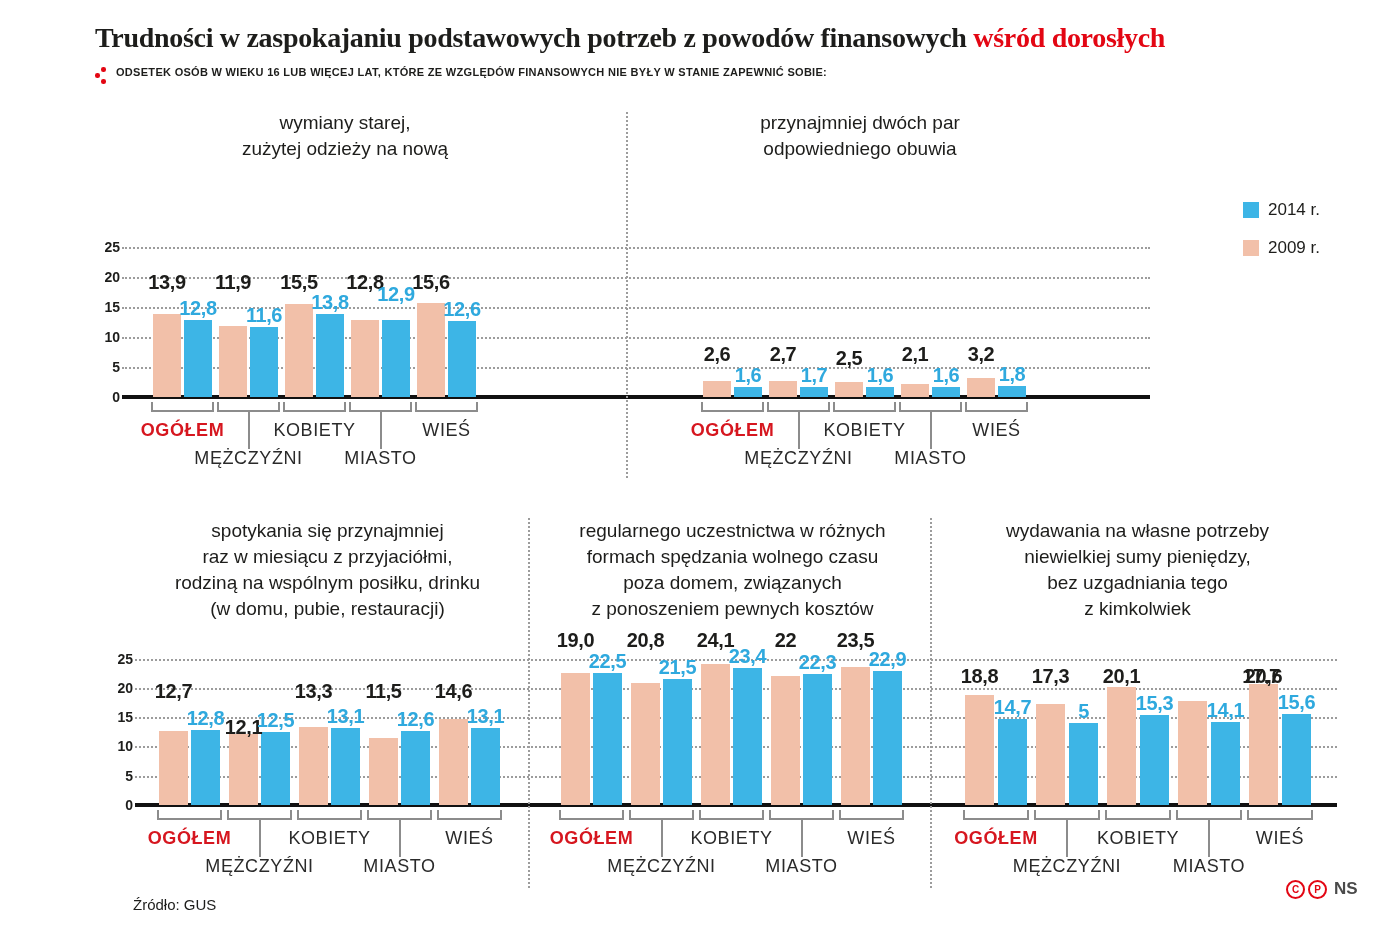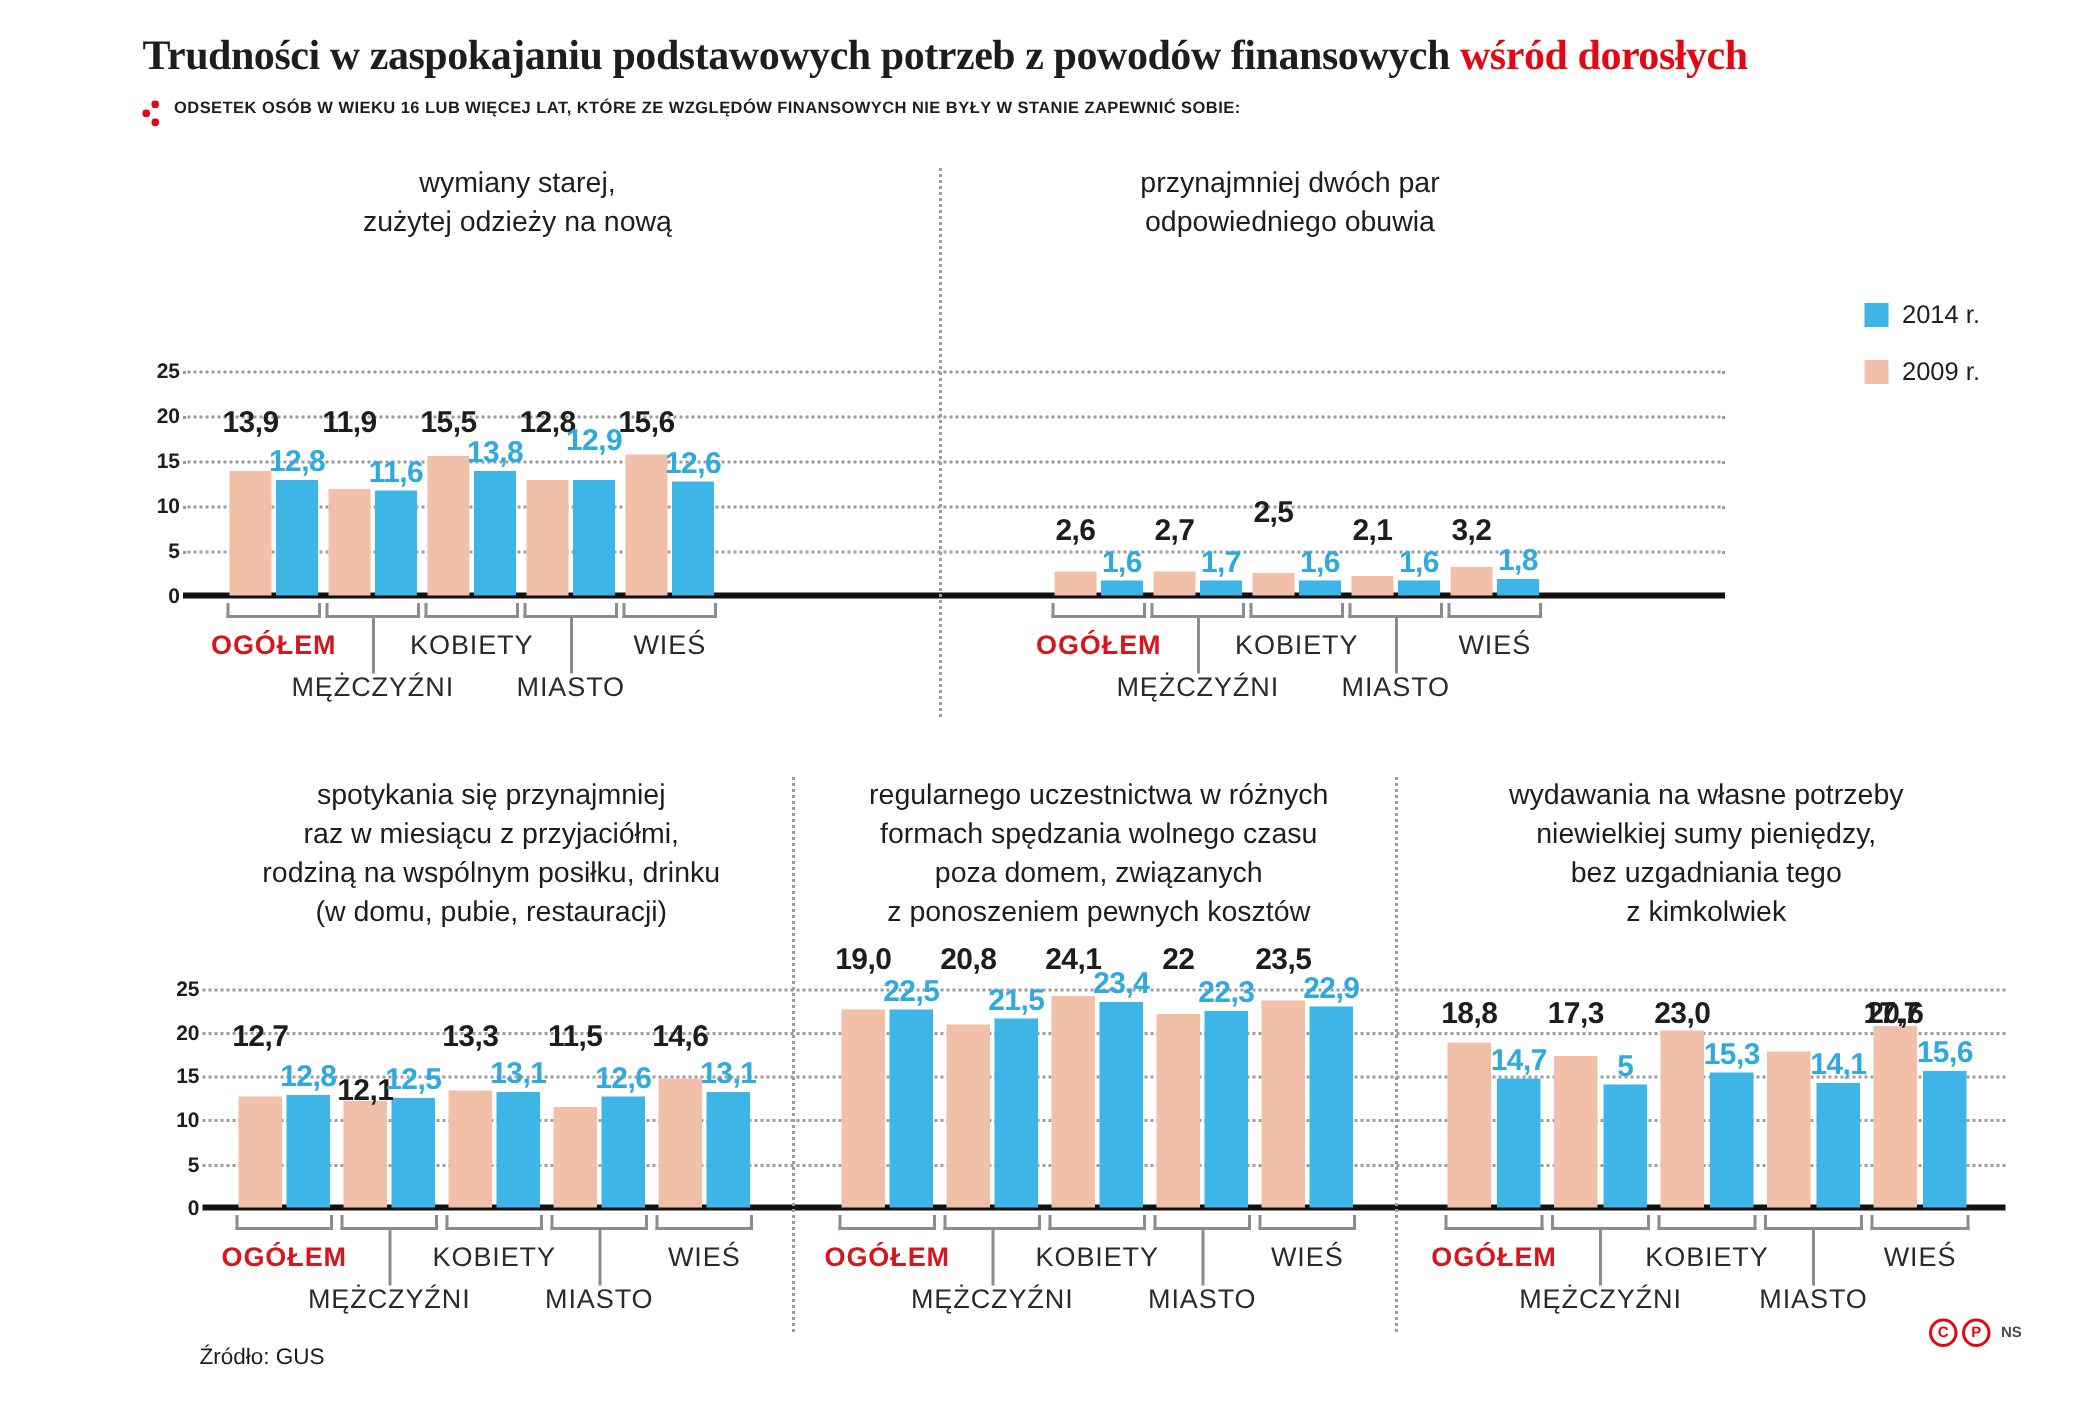--- a/index.html
+++ b/index.html
@@ -47,21 +47,21 @@
   .connector { position:absolute; width:2px; background:#8c8c8c; }
   .cat { position:absolute; transform:translateX(-50%); white-space:nowrap; font-size:18px;
          letter-spacing:0.6px; color:#2a2a2a; }
   .cat.red { color:#d6161f; font-weight:800; }
 
   
   .source { position:absolute; left:133px; top:896px; font-size:15px; }
   .footer { position:absolute; left:1286px; top:879px; display:flex; align-items:center; gap:3px; }
   .cmark { width:15px; height:15px; border:2.2px solid #e30613; border-radius:50%; color:#e30613;
            font-weight:800; font-size:10px; display:inline-flex; align-items:center; justify-content:center; }
-  .agency { font-size:10px; font-weight:700; color:#4a4a4a; margin-left:4px; }
+  .agency { font-size:17px; font-weight:700; color:#4a4a4a; margin-left:4px; }
 </style>
 </head>
 <body>
 
 <div class="page">
 
   <div class="title">
     <span class="t-black">Trudności w zaspokajaniu podstawowych potrzeb z powodów finansowych</span>
     <span class="t-red">wśród dorosłych</span>
   </div>
@@ -165,21 +165,21 @@
       <div class="cat red" style="left: 732.5px; top: 420px;">OGÓŁEM</div>
       <div class="bar" style="left: 769px; top: 380.8px; width: 28px; height: 16.2px; background: rgb(242, 192, 169);"></div>
       <div class="bar" style="left: 800px; top: 386.8px; width: 28px; height: 10.2px; background: rgb(61, 181, 230);"></div>
       <div class="vlabel black" style="left: 741px; top: 344px;">2,7</div>
       <div class="vlabel blue" style="left: 772px; top: 364.8px;">1,7</div>
       <div class="bracket" style="left: 767px; top: 402px; width: 63px;"></div>
       <div class="connector" style="left: 797.5px; top: 412px; height: 37px;"></div>
       <div class="cat" style="left: 798.5px; top: 448px;">MĘŻCZYŹNI</div>
       <div class="bar" style="left: 835px; top: 382px; width: 28px; height: 15px; background: rgb(242, 192, 169);"></div>
       <div class="bar" style="left: 866px; top: 387.4px; width: 28px; height: 9.6px; background: rgb(61, 181, 230);"></div>
-      <div class="vlabel black" style="left: 807px; top: 332px;">2,5</div>
+      <div class="vlabel black" style="left: 807px; top: 348px;">2,5</div>
       <div class="vlabel blue" style="left: 838px; top: 365.4px;">1,6</div>
       <div class="bracket" style="left: 833px; top: 402px; width: 63px;"></div>
       <div class="cat" style="left: 864.5px; top: 420px;">KOBIETY</div>
       <div class="bar" style="left: 901px; top: 384.4px; width: 28px; height: 12.6px; background: rgb(242, 192, 169);"></div>
       <div class="bar" style="left: 932px; top: 387.4px; width: 28px; height: 9.6px; background: rgb(61, 181, 230);"></div>
       <div class="vlabel black" style="left: 873px; top: 344px;">2,1</div>
       <div class="vlabel blue" style="left: 904px; top: 365.4px;">1,6</div>
       <div class="bracket" style="left: 899px; top: 402px; width: 63px;"></div>
       <div class="connector" style="left: 929.5px; top: 412px; height: 37px;"></div>
       <div class="cat" style="left: 930.5px; top: 448px;">MIASTO</div>
@@ -267,21 +267,21 @@
       <div class="cat red" style="left: 996px; top: 828px;">OGÓŁEM</div>
       <div class="bar" style="left: 1036px; top: 703.622px; width: 29px; height: 101.378px; background: rgb(242, 192, 169);"></div>
       <div class="bar" style="left: 1069px; top: 722.96px; width: 29px; height: 82.04px; background: rgb(61, 181, 230);"></div>
       <div class="vlabel black" style="left: 1008.5px; top: 666px;">17,3</div>
       <div class="vlabel blue" style="left: 1041.5px; top: 700.96px;">5</div>
       <div class="bracket" style="left: 1034px; top: 810px; width: 66px;"></div>
       <div class="connector" style="left: 1066px; top: 820px; height: 37px;"></div>
       <div class="cat" style="left: 1067px; top: 856px;">MĘŻCZYŹNI</div>
       <div class="bar" style="left: 1107px; top: 687.214px; width: 29px; height: 117.786px; background: rgb(242, 192, 169);"></div>
       <div class="bar" style="left: 1140px; top: 715.342px; width: 29px; height: 89.658px; background: rgb(61, 181, 230);"></div>
-      <div class="vlabel black" style="left: 1079.5px; top: 666px;">23,0</div>
+      <div class="vlabel black" style="left: 1079.5px; top: 666px;">20,1</div>
       <div class="vlabel blue" style="left: 1112.5px; top: 693.342px;">15,3</div>
       <div class="bracket" style="left: 1105px; top: 810px; width: 66px;"></div>
       <div class="cat" style="left: 1138px; top: 828px;">KOBIETY</div>
       <div class="bar" style="left: 1178px; top: 701.278px; width: 29px; height: 103.722px; background: rgb(242, 192, 169);"></div>
       <div class="bar" style="left: 1211px; top: 722.374px; width: 29px; height: 82.626px; background: rgb(61, 181, 230);"></div>
       <div class="vlabel black" style="left: 1219px; top: 666px;">17,7</div>
       <div class="vlabel blue" style="left: 1183.5px; top: 700.374px;">14,1</div>
       <div class="bracket" style="left: 1176px; top: 810px; width: 66px;"></div>
       <div class="connector" style="left: 1208px; top: 820px; height: 37px;"></div>
       <div class="cat" style="left: 1209px; top: 856px;">MIASTO</div>

